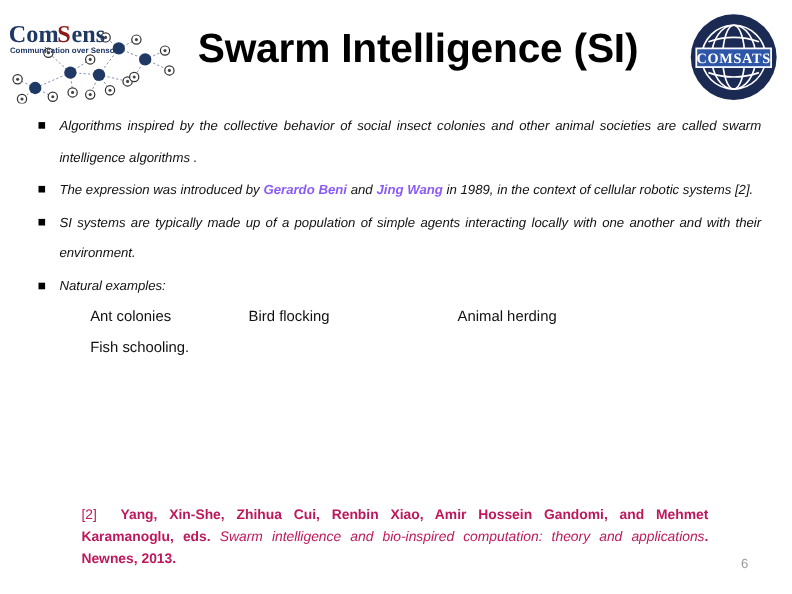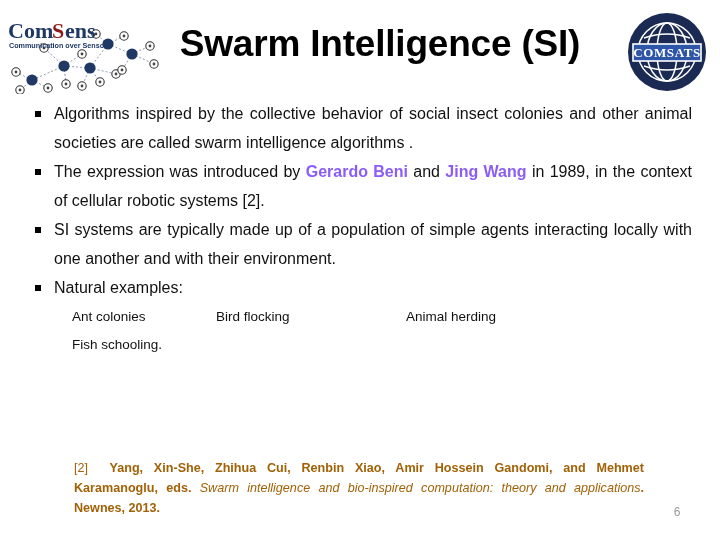--- a/index.html
+++ b/index.html
@@ -86,36 +86,37 @@
   .bullet-marker span.sq {
     display: inline-block;
     width: 6px;
     height: 6px;
     background: #000;
     vertical-align: 2px;
   }
   .bullet-text {
     flex: 1 1 auto;
     font-family: "Liberation Sans", sans-serif;
-    font-size: 16px;
+    font-size: 12px;
     line-height: 28.5px;
     text-align: justify;
     color: #111111;
     hyphens: none;
+    font-style: italic;
   }
   .bullet-text.nojust { text-align: left; }
   .bullet-text .name {
     color: #8b5cf6;
     font-weight: bold;
   }
 
   
   .examples {
     margin-top: 6px;
-    margin-left: 40px;
+    margin-left: 50px;
     font-family: "Liberation Sans", sans-serif;
     font-size: 13.5px;
     color: #111111;
   }
   .examples-row {
     display: flex;
     margin-bottom: 13px;
   }
   .ex-c1 { width: 144px; flex: 0 0 144px; }
   .ex-c2 { width: 190px; flex: 0 0 190px; }
@@ -124,21 +125,21 @@
   
   .citation {
     position: absolute;
     left: 74px;
     top: 458px;
     width: 570px;
     font-family: "Liberation Sans", sans-serif;
     font-size: 12.6px;
     line-height: 20px;
     text-align: justify;
-    color: #a16207;
+    color: #be185d;
   }
   .citation b { font-weight: bold; }
   .citation i { font-style: italic; font-weight: normal; }
   .citation .ref { font-weight: normal; }
 
   
   .page-number {
     position: absolute;
     left: 664px;
     top: 505px;

